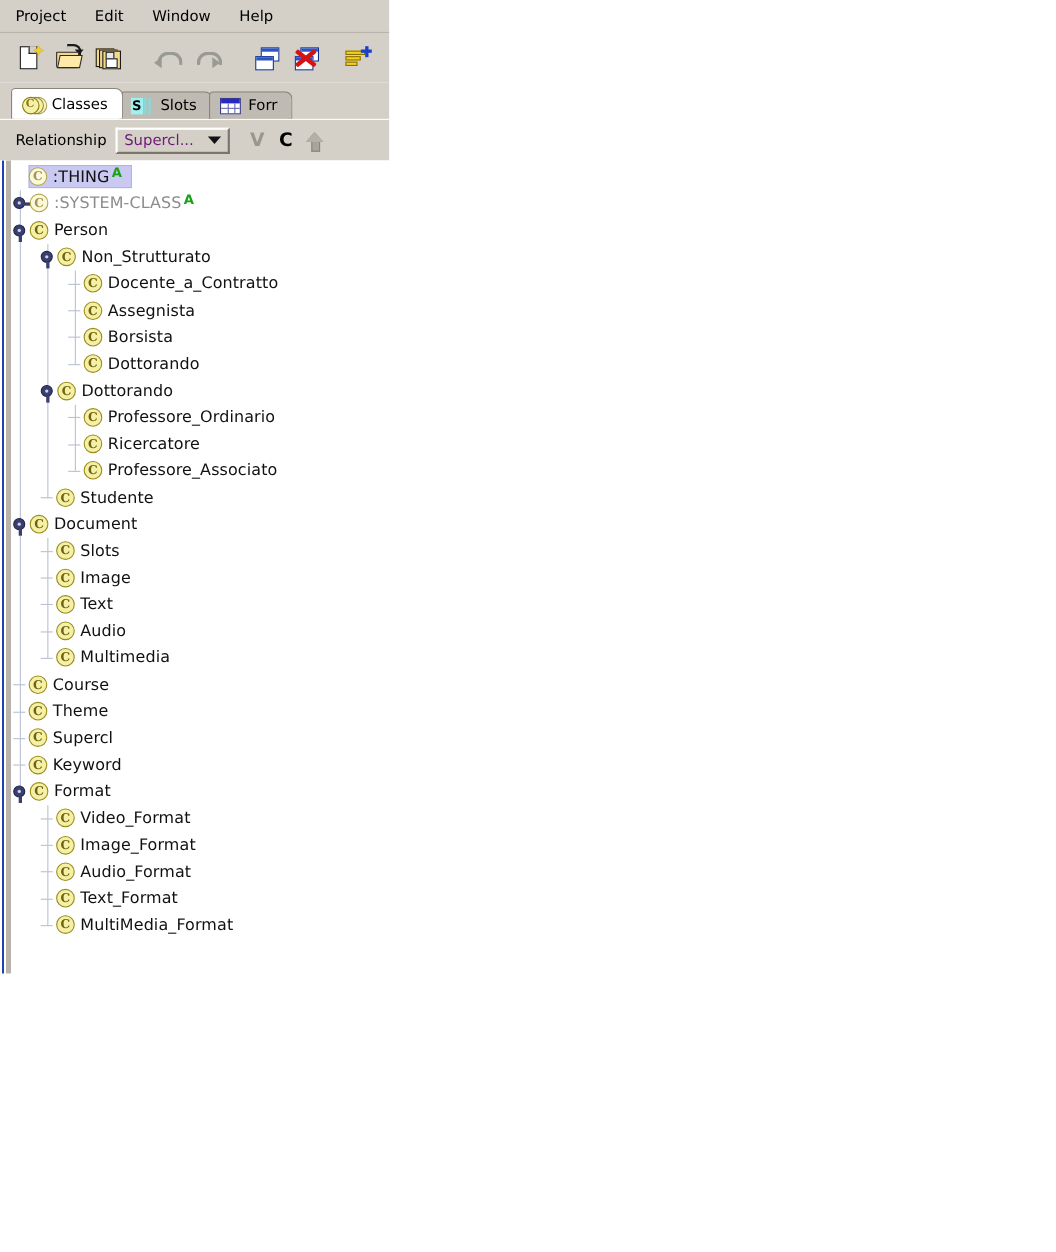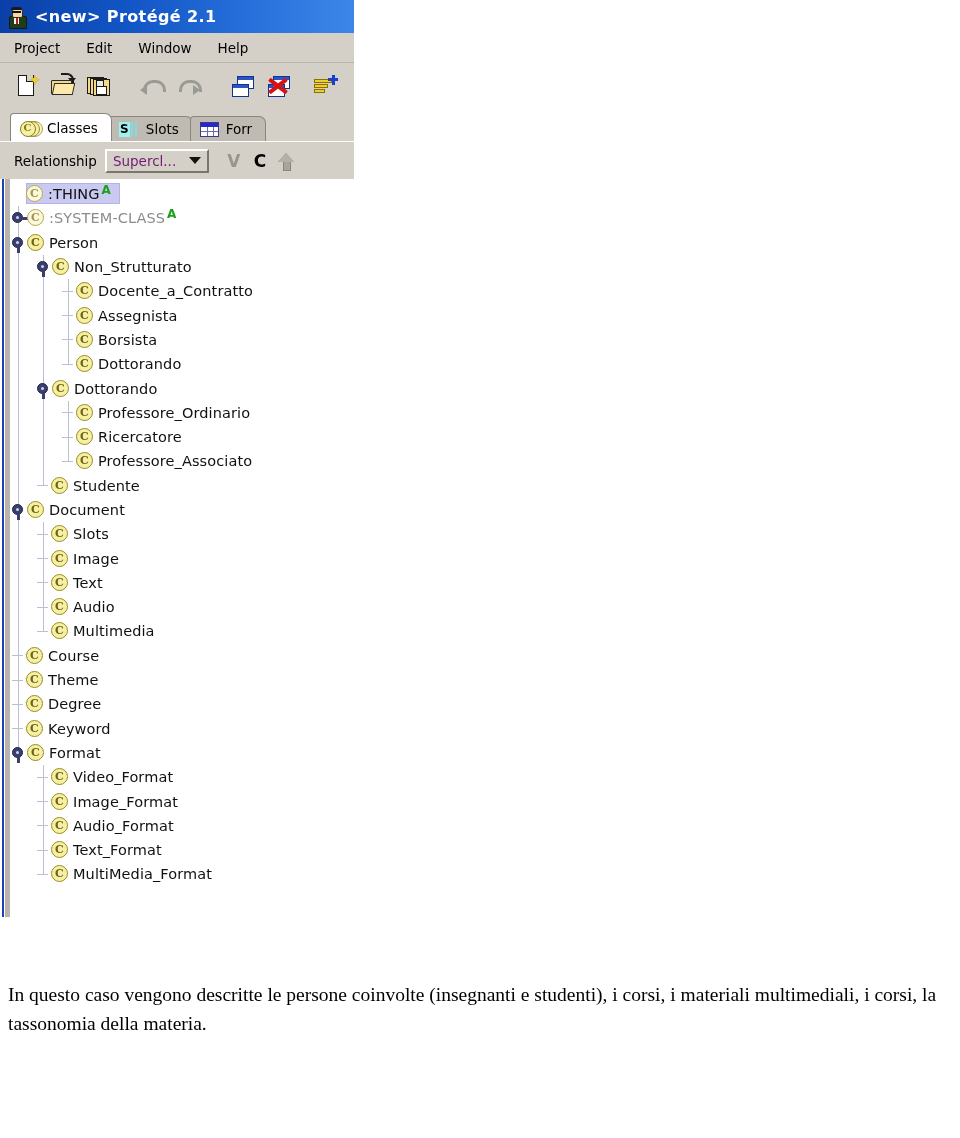--- a/index.html
+++ b/index.html
@@ -447,31 +447,20 @@
     line-height: 29px;
     text-align: left;
   }
   .caption p { margin: 0; }
 </style>
 </head>
 <body>
 
 <div id="app-screenshot">
 
-  <div class="titlebar">
-    <div class="app-icon">
-      <div class="body"></div>
-        <div class="shirt"></div>
-        <div class="tie"></div>
-      <div class="head"></div>
-        <div class="hair"></div>
-        <div class="glasses"></div>
-    </div>
-    <div class="title-text">&lt;new&gt;  Protégé 2.1</div>
-  </div>
 
   <div class="menubar">
     <div class="menu-item">Project</div>
     <div class="menu-item">Edit</div>
     <div class="menu-item">Window</div>
     <div class="menu-item">Help</div>
   </div>
 
   <div class="toolbar">
     <div class="tb-btn ic-new">
@@ -771,21 +760,21 @@
           </span>
           <span class="tlabel-txt">Theme</span>
         </div>
         <div class="tnode" style="padding-left: 0px;">
           <span class="elbow"></span>
           <span style="width: 2px;"></span>
           <span class="cicon">
             <span class="disc"></span>
             <span class="glyph">C</span>
           </span>
-          <span class="tlabel-txt">Degree</span>
+          <span class="tlabel-txt">Supercl</span>
         </div>
         <div class="tnode" style="padding-left: 0px;">
           <span class="elbow"></span>
           <span style="width: 2px;"></span>
           <span class="cicon">
             <span class="disc"></span>
             <span class="glyph">C</span>
           </span>
           <span class="tlabel-txt">Keyword</span>
         </div>
@@ -850,14 +839,13 @@
         <div class="rail" style="left: 57.5px; top: 100.2px; height: 85.05px;"></div>
         <div class="rail" style="left: 57.5px; top: 221.7px; height: 60.75px;"></div>
         <div class="rail" style="left: 32.5px; top: 343.2px; height: 109.35px;"></div>
         <div class="rail" style="left: 32.5px; top: 586.2px; height: 109.35px;"></div>
       </div>
   </div>
 
 </div>
 
 <div class="caption">
-  <p>In questo caso vengono descritte le persone coinvolte (insegnanti e studenti), i corsi,  i materiali multimediali, i corsi, la tassonomia della materia.</p>
 </div>
 
 </body></html>

